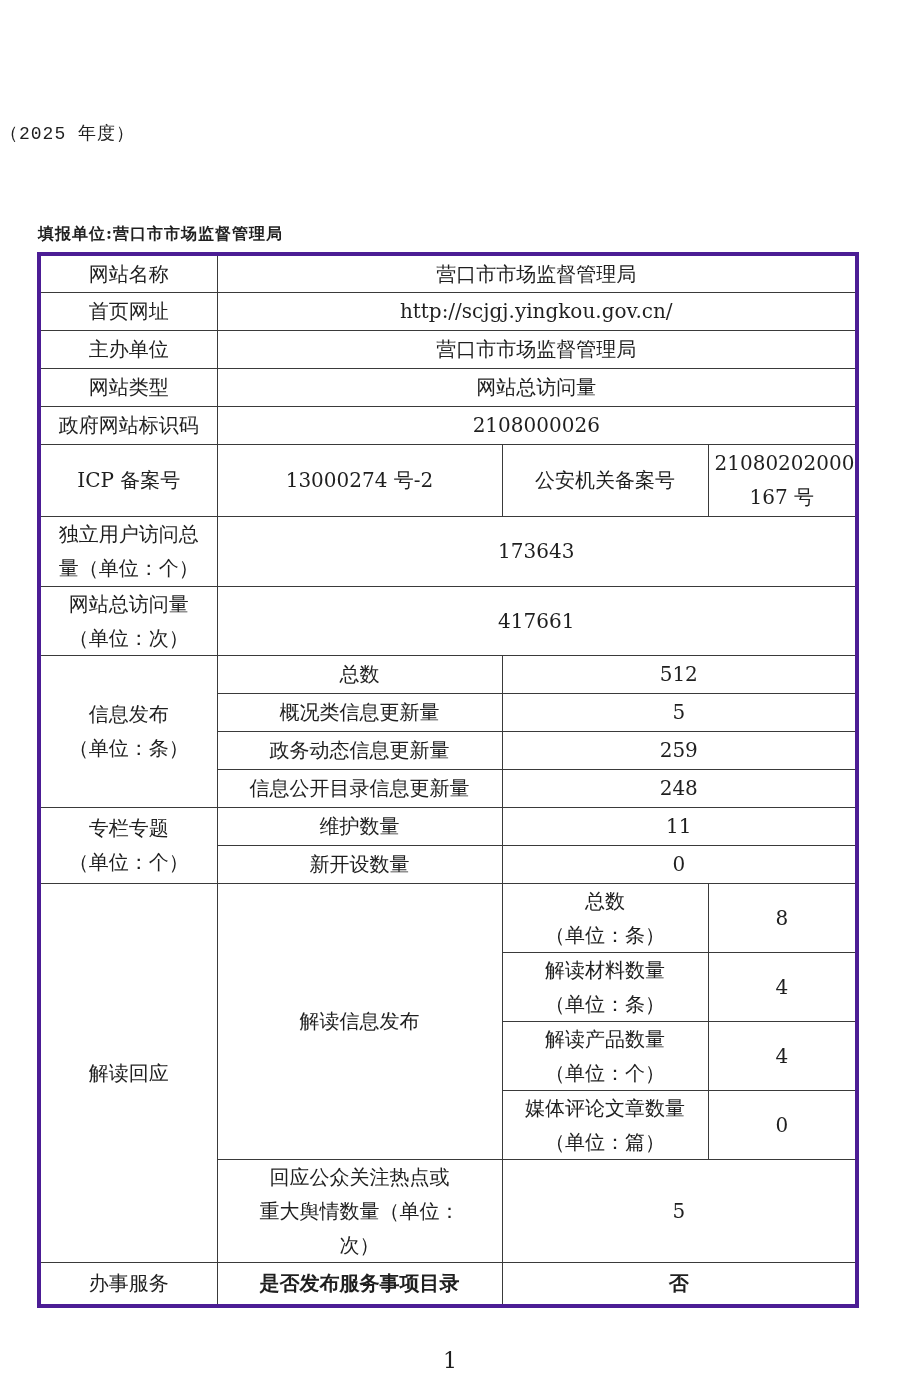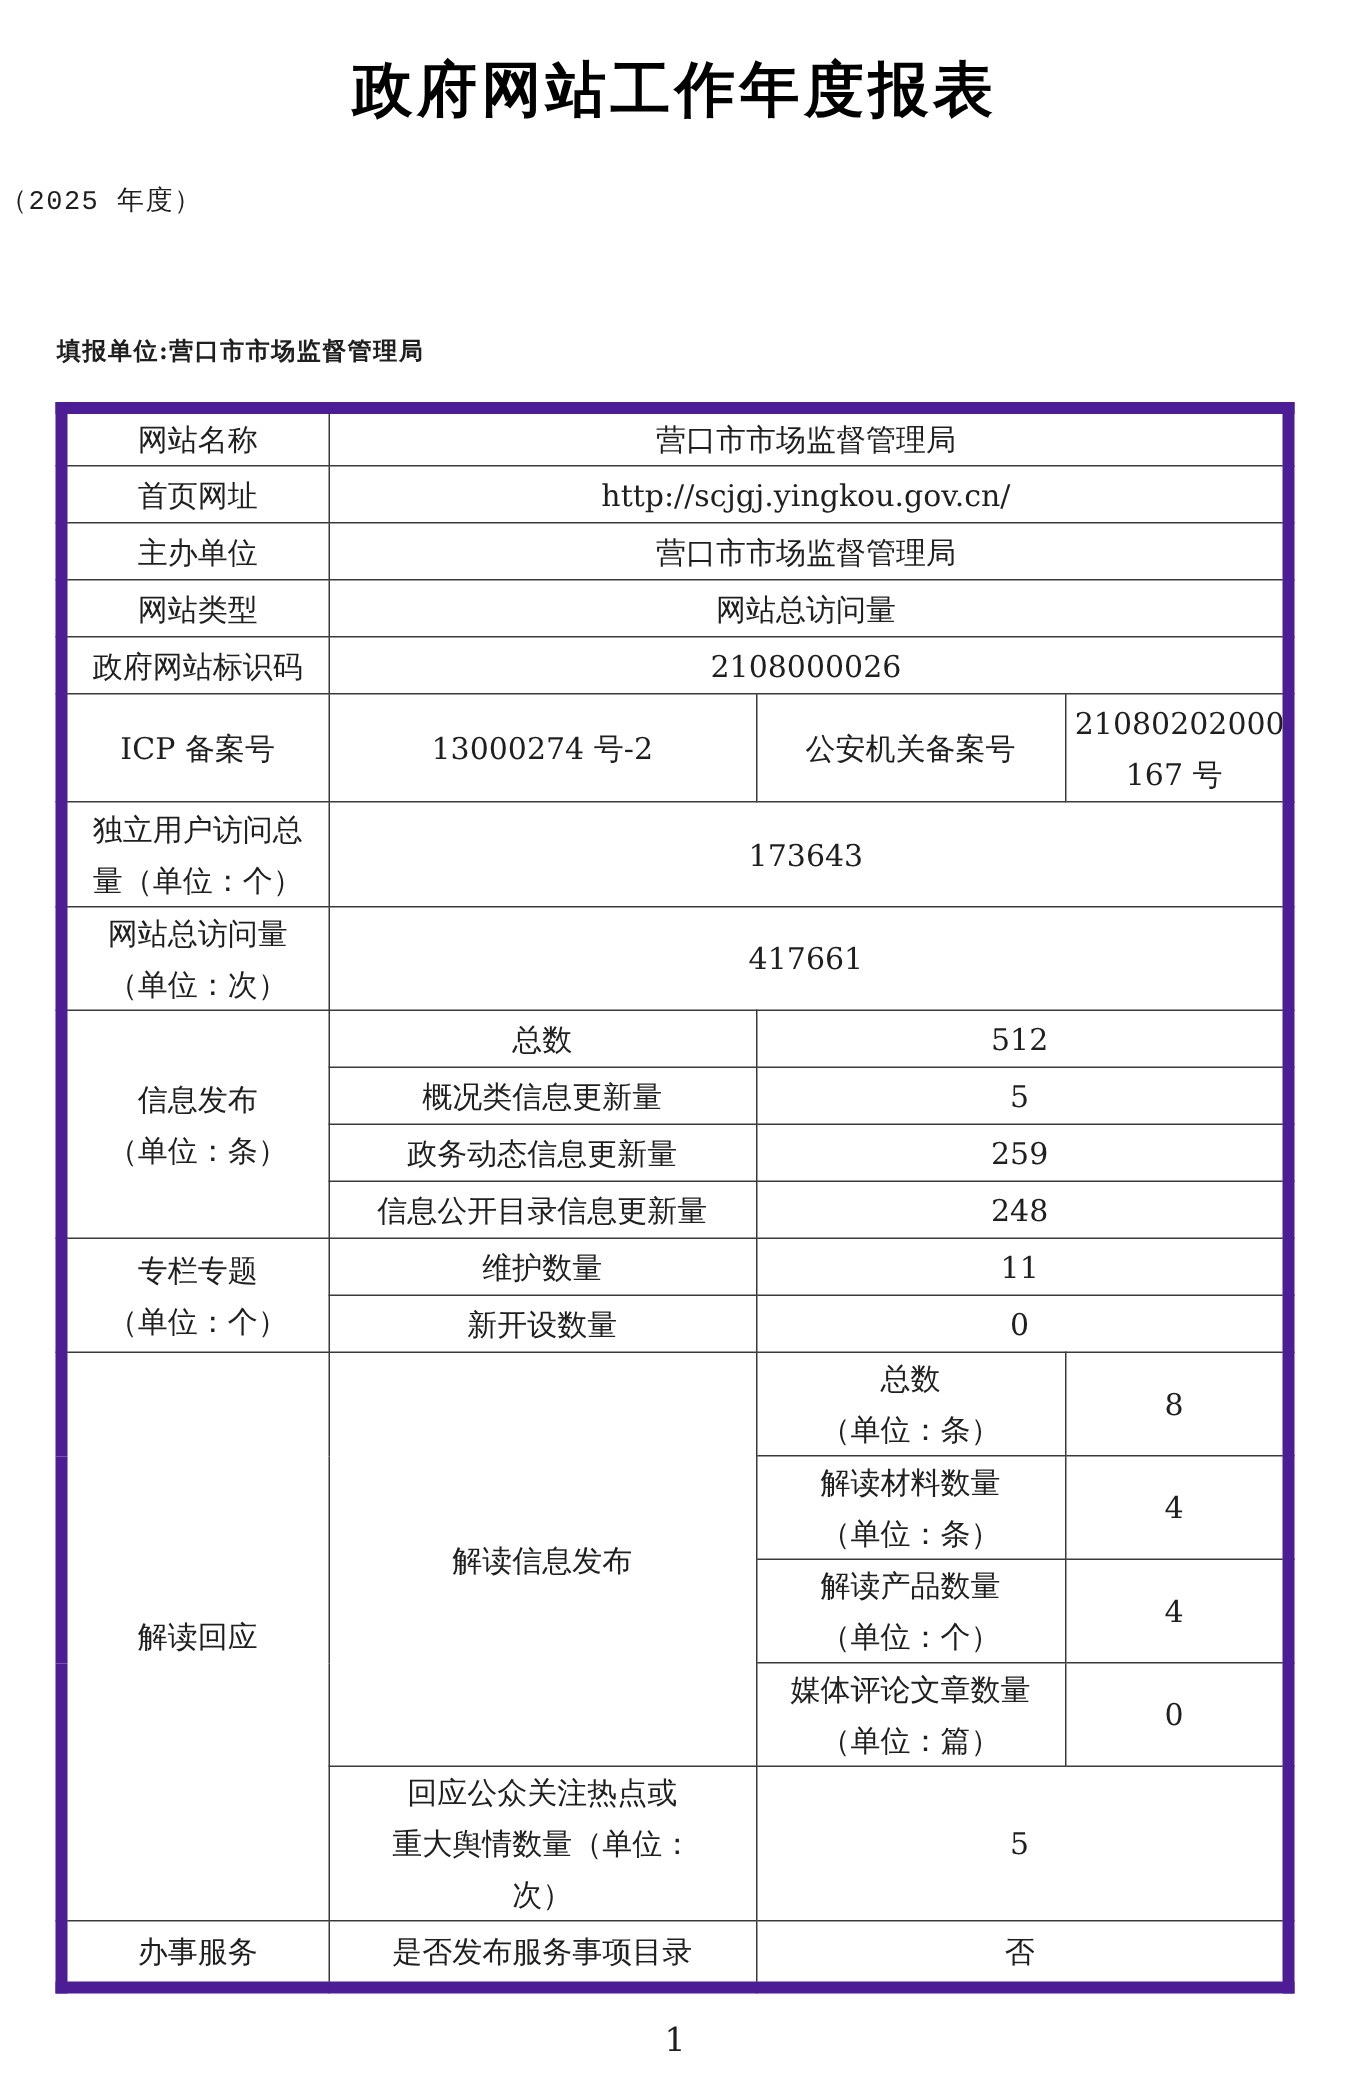--- a/index.html
+++ b/index.html
@@ -32,59 +32,58 @@
   }
   .filing {
     position: absolute;
     top: 224px; left: 38px;
     font-size: 16px;
     font-weight: bold;
     letter-spacing: 1px;
   }
   table.report {
     position: absolute;
-    top: 268px; left: 37px;
+    top: 252px; left: 37px;
     width: 818px;
     border-collapse: collapse;
     table-layout: fixed;
-    border: 8px solid #4c1d95;
+    border: 4px solid #4c1d95;
   }
   table.report td {
     border: 1px solid #3a3a3a;
     text-align: center;
     vertical-align: middle;
     font-size: 20px;
     line-height: 1.7;
     padding: 0 6px;
     overflow: hidden;
   }
   .ml { white-space: pre-line; }
   .h38 { height: 38px; }
   .h72 { height: 72px; }
   .h70 { height: 70px; }
   .h65 { height: 65px; margin-left: 48px; }
   .h64 { height: 64px; }
   .h102 { height: 102px; }
   .h60 { height: 44px; }
   td.cell-bottom { vertical-align: bottom; padding-bottom: 3px; }
-  td.cell-top { vertical-align: top; padding-top: 2px; }
+  td.cell-top { vertical-align: top; padding-top: 2px; font-weight: bold; }
   .pageno {
     position: absolute;
     top: 1348px; left: 0;
     width: 100%;
     text-align: center;
     font-size: 22px;
   }
 </style>
 </head>
 <body>
 
 <div class="page">
 
-  <div class="title">政府网站工作年度报表</div>
   <div class="subtitle">（2025 年度）</div>
   <div class="filing">填报单位:营口市市场监督管理局</div>
 
   <table class="report">
     <colgroup>
       <col style="width:178px">
       <col style="width:285px">
       <col style="width:206px">
       <col style="width:149px">
     </colgroup>

